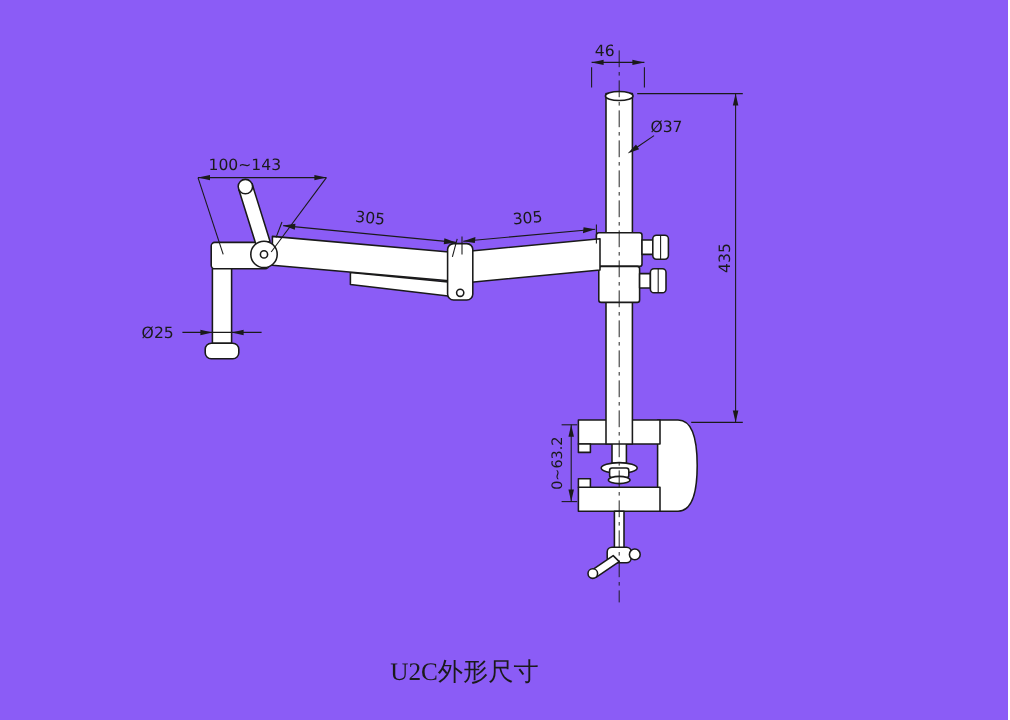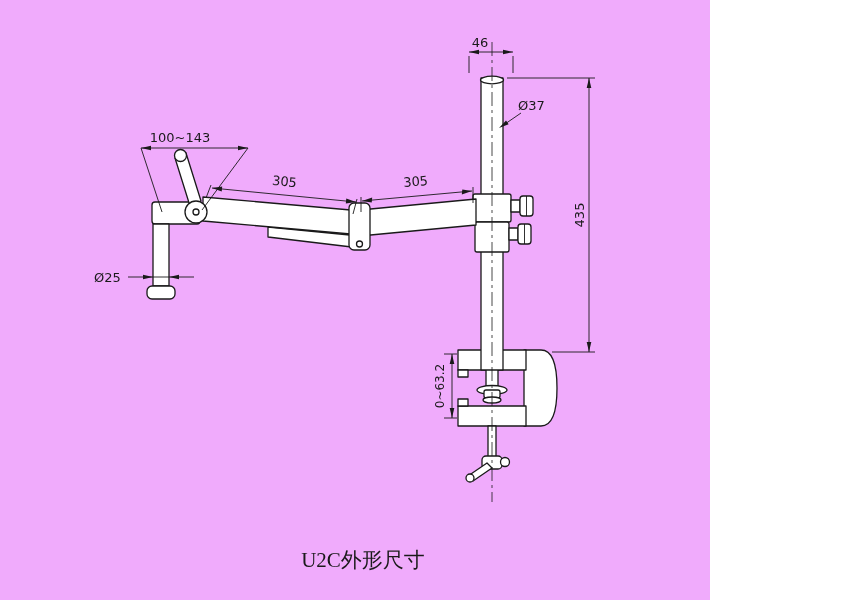--- a/index.html
+++ b/index.html
@@ -1,16 +1,16 @@
 <!DOCTYPE html>
 <html><head>
 <meta charset="utf-8">
 <style>
   html,body{margin:0;padding:0;background:#ffffff;}
-  .stage{position:relative;width:710px;height:600px;background:#f0abfc;overflow:hidden;}
+  .stage{position:relative;width:816px;height:600px;background:#8b5cf6;overflow:hidden;padding-left:24px;}
   svg{display:block;}
   .part{fill:#ffffff;stroke:#1a1a1a;stroke-width:1.3;stroke-linejoin:round;}
   .thin{fill:none;stroke:#1a1a1a;stroke-width:0.9;}
   .arr{fill:#1a1a1a;stroke:none;}
   .cl{fill:none;stroke:#1a1a1a;stroke-width:0.8;stroke-dasharray:14 4 3 4;}
   text.dim{font-family:"DejaVu Sans","Liberation Sans",sans-serif;font-size:13px;fill:#1a1a1a;}
   text.dim-sm{font-family:"DejaVu Sans","Liberation Sans",sans-serif;font-size:12px;fill:#1a1a1a;}
   text.caption{font-family:"Liberation Serif","DejaVu Serif",serif;font-size:21px;fill:#1a1a1a;}
 </style>
 </head>

